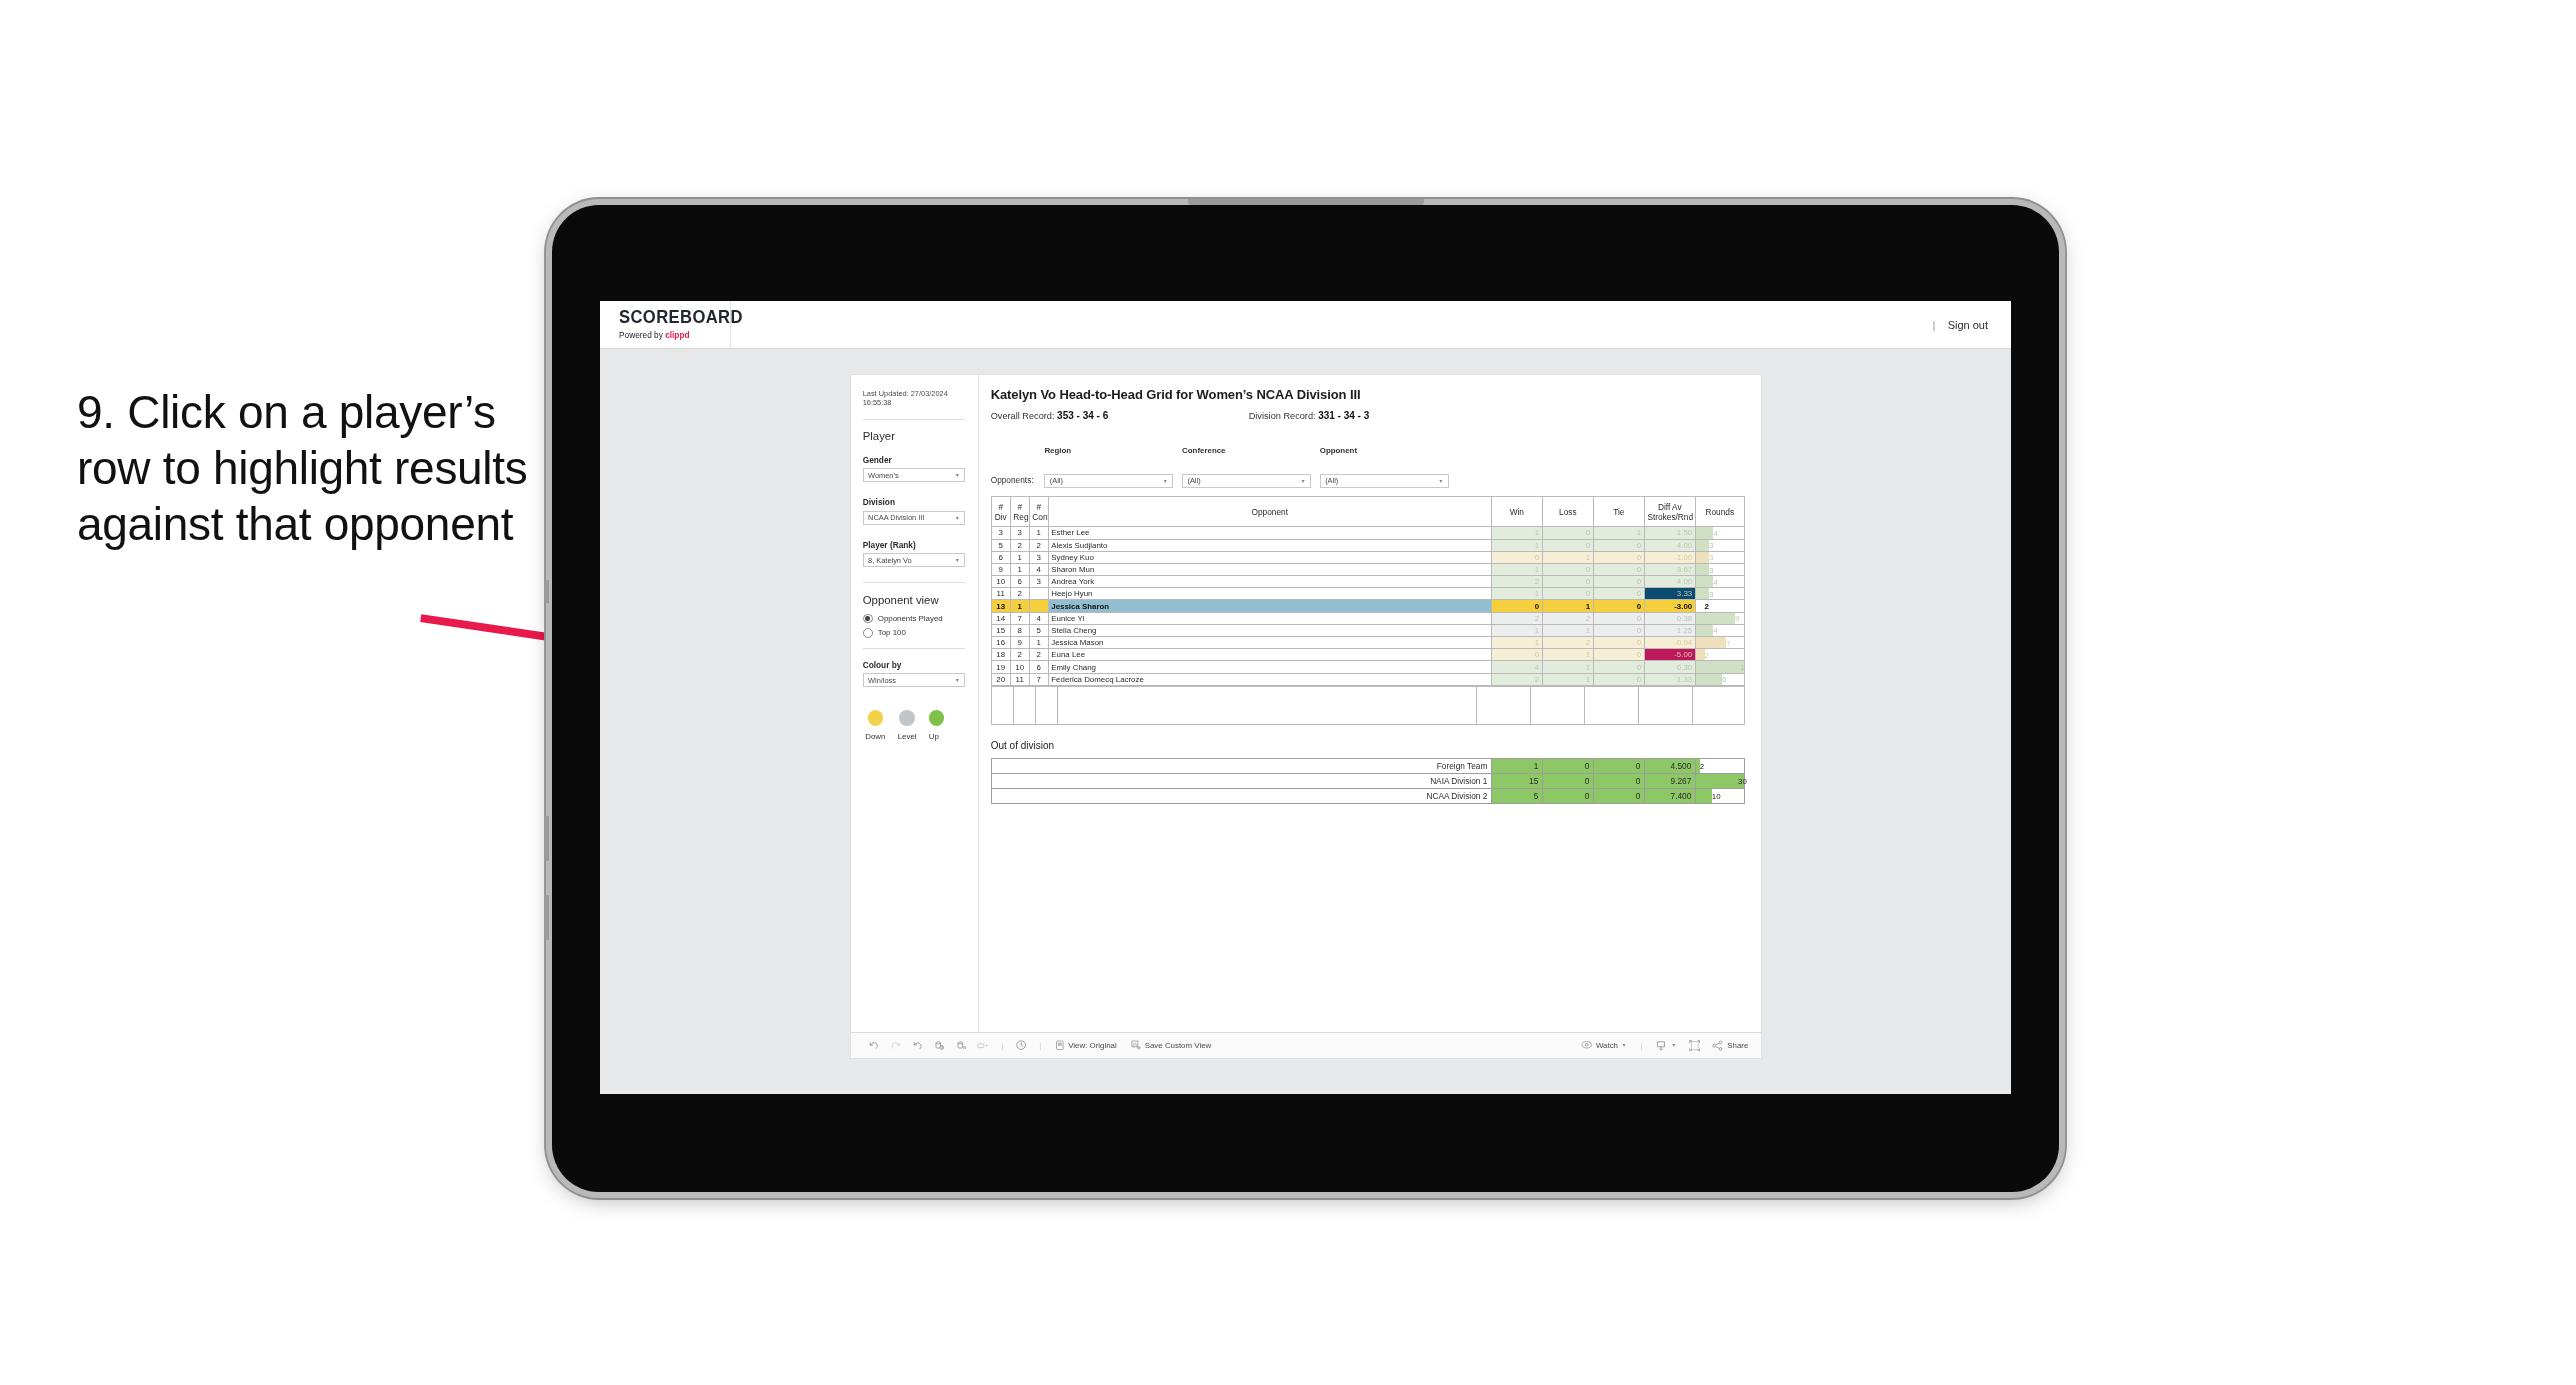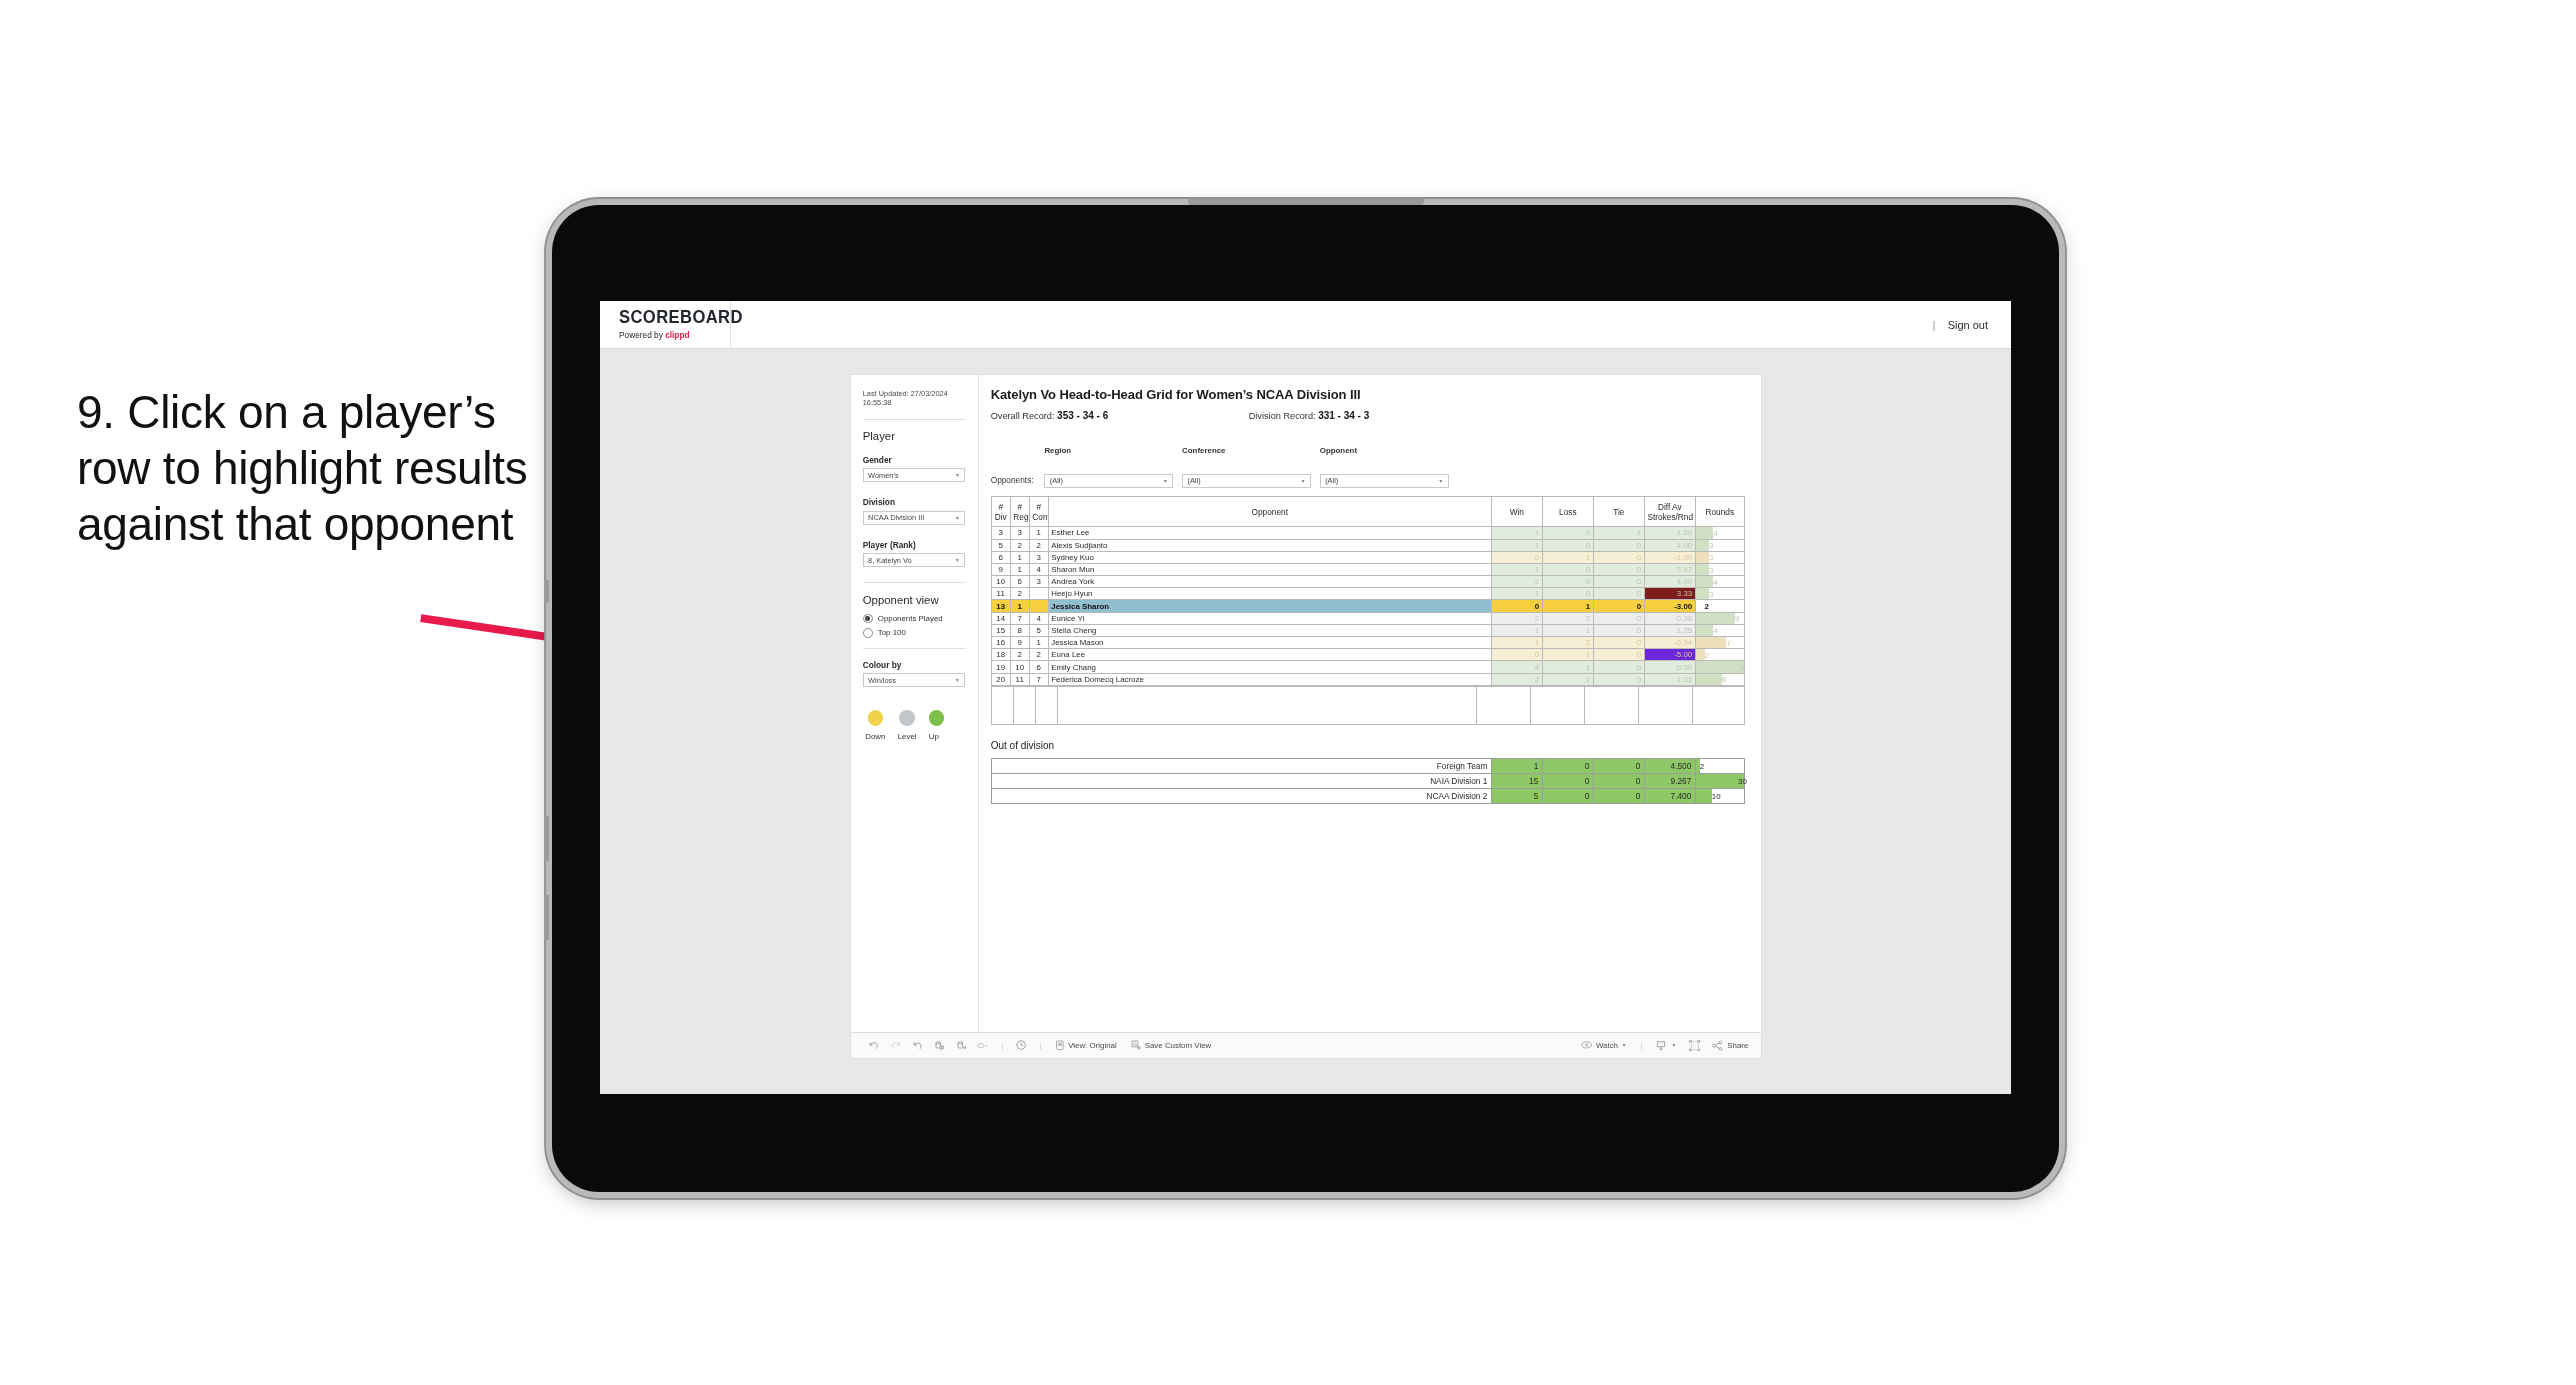--- a/index.html
+++ b/index.html
@@ -416,21 +416,21 @@
                       </td>
                     </tr>
                     <tr>
                       <td class="c-div">11</td>
                       <td class="c-reg">2</td>
                       <td class="c-conf"></td>
                       <td class="c-opp">Heejo Hyun</td>
                       <td class="c-num" style="background:#e2ecdc;color:#b9c7b0;">1</td>
                       <td class="c-num" style="background:#e2ecdc;color:#b9c7b0;">0</td>
                       <td class="c-num" style="background:#e2ecdc;color:#b9c7b0;">0</td>
-                      <td class="c-num" style="background:#7f1d1d;color:#b9c7b0;">3.33</td>
+                      <td class="c-num" style="background:#0c4a6e;color:#b9c7b0;">3.33</td>
                       <td class="c-rounds">
                         <span class="barcell" style="width:27.27272727272727%;background:#cfe0c4"></span>
                         <span class="barlbl" style="left:27.27272727272727%;color:#b9c7b0">3</span>
                       </td>
                     </tr>
                     <tr class="sel">
                       <td class="c-div">13</td>
                       <td class="c-reg">1</td>
                       <td class="c-conf"></td>
                       <td class="c-opp">Jessica Sharon</td>
@@ -486,21 +486,21 @@
                       </td>
                     </tr>
                     <tr>
                       <td class="c-div">18</td>
                       <td class="c-reg">2</td>
                       <td class="c-conf">2</td>
                       <td class="c-opp">Euna Lee</td>
                       <td class="c-num" style="background:#f7eed6;color:#d7c89f;">0</td>
                       <td class="c-num" style="background:#f7eed6;color:#d7c89f;">1</td>
                       <td class="c-num" style="background:#f7eed6;color:#d7c89f;">0</td>
-                      <td class="c-num" style="background:#6d28d9;color:#d7c89f;">-5.00</td>
+                      <td class="c-num" style="background:#be185d;color:#d7c89f;">-5.00</td>
                       <td class="c-rounds">
                         <span class="barcell" style="width:18.181818181818183%;background:#efe0bd"></span>
                         <span class="barlbl" style="left:18.181818181818183%;color:#d7c89f">2</span>
                       </td>
                     </tr>
                     <tr>
                       <td class="c-div">19</td>
                       <td class="c-reg">10</td>
                       <td class="c-conf">6</td>
                       <td class="c-opp">Emily Chang</td>

